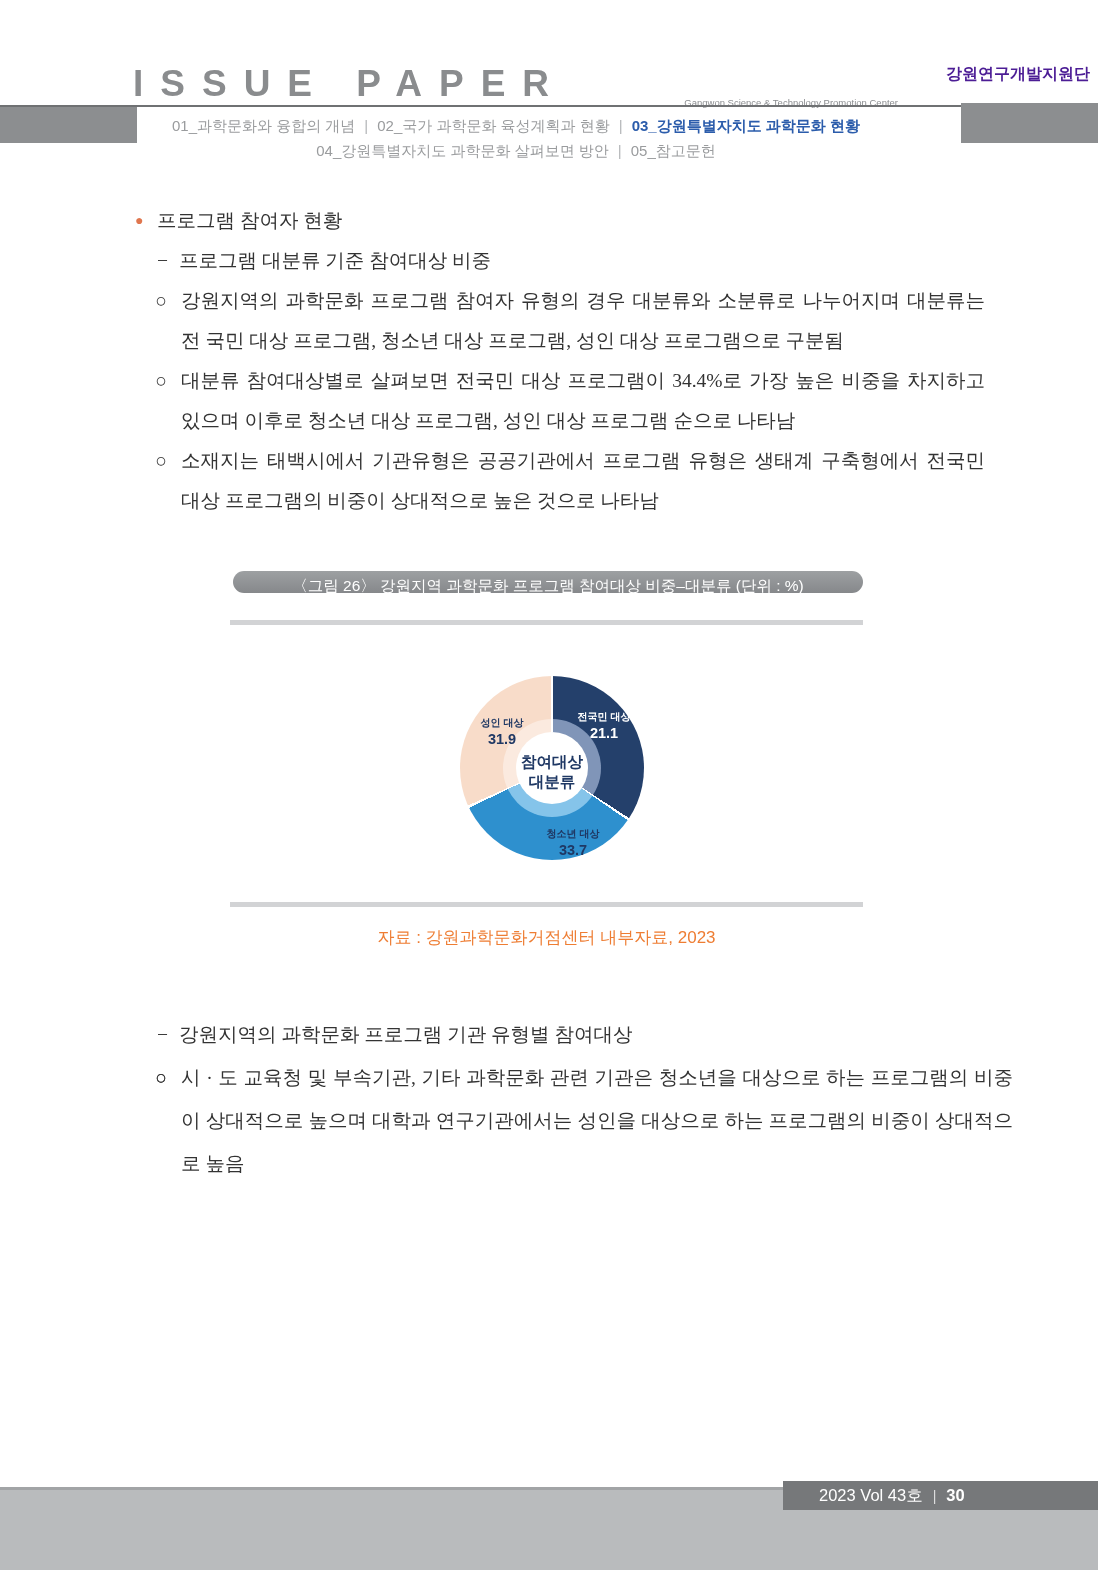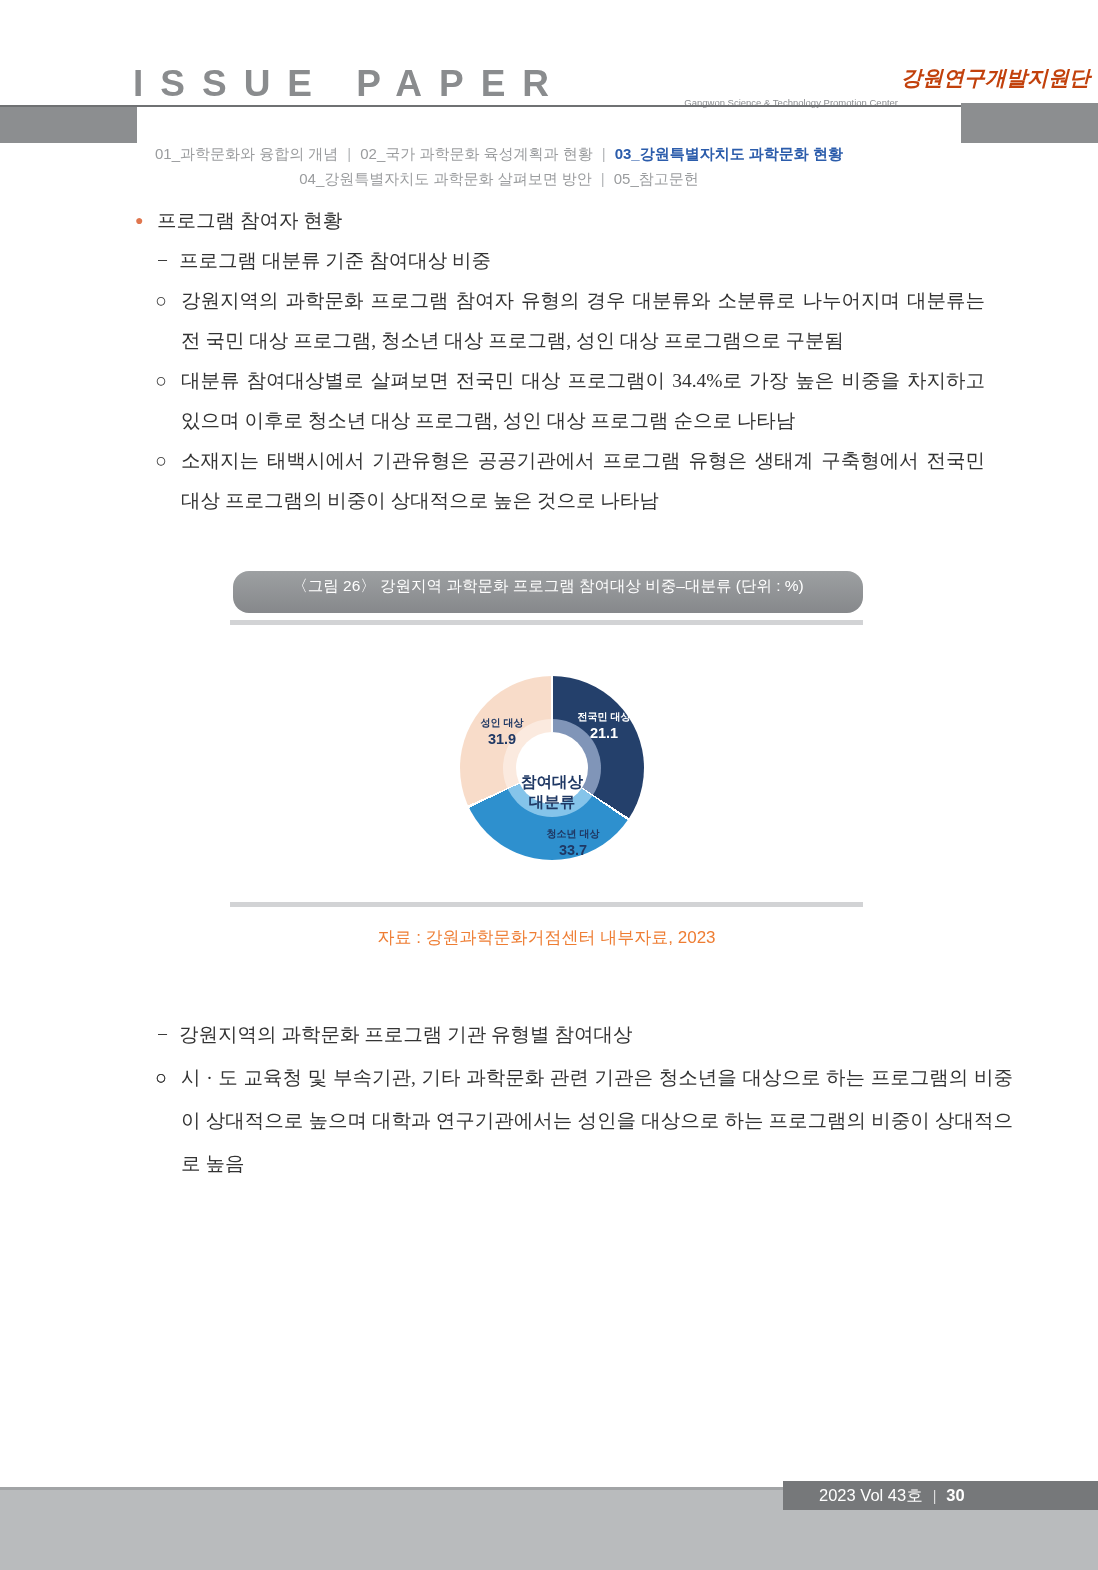--- a/index.html
+++ b/index.html
@@ -3,57 +3,57 @@
 <meta charset="utf-8">
 <style>
   html,body{margin:0;padding:0;background:#e8e8e8;}
   .page{position:relative;width:1098px;height:1570px;background:#ffffff;margin:0 auto;
         font-family:"Liberation Sans","DejaVu Sans",sans-serif;overflow:hidden;}
 
   
   .wordmark{position:absolute;left:133px;top:63px;font-size:37px;font-weight:600;
             letter-spacing:17px;color:#8a8c8e;white-space:nowrap;}
   .center-en{position:absolute;right:200px;top:97px;font-size:9.5px;color:#8b8d90;}
-  .brand{position:absolute;right:8px;top:64px;font-size:21px;font-weight:bold;color:#c2410c;font-style:italic;}
+  .brand{position:absolute;right:8px;top:64px;font-size:16px;font-weight:bold;color:#4c1d95;}
   .header-rule{position:absolute;left:0;top:105px;width:961px;height:2px;background:#6f7173;}
   .block-left{position:absolute;left:0;top:107px;width:137px;height:36px;background:#8c8e90;}
   .block-right{position:absolute;left:961px;top:103px;width:137px;height:40px;background:#8c8e90;}
-  .nav{position:absolute;left:137px;width:724px;text-align:center;color:#9a9c9e;
-       font-size:15px;white-space:nowrap;margin-top:28px;}
+  .nav{position:absolute;left:154px;width:724px;text-align:center;color:#9a9c9e;
+       font-size:15px;white-space:nowrap;}
   .nav-row1{top:117px;}
   .nav-row2{top:142px;}
   .nav .sep{margin:0 9px;color:#b4b6b8;}
   .nav .active{color:#2b5cab;font-weight:bold;}
 
   
   .sec{position:absolute;left:135px;color:#333333;text-align:justify;
        font-family:"Liberation Serif","DejaVu Serif",serif;}
   .sec1{top:201px;width:850px;font-size:19.5px;line-height:40px;}
   .sec2{top:1013px;width:878px;font-size:19.5px;line-height:43px;}
   .item{position:relative;}
   .item .marker{position:absolute;left:0;top:0;}
   .heading{padding-left:22px;}
   .heading .marker{color:#E0764E;font-size:14px;}
   .dash-item{margin-left:22px;padding-left:22px;}
   .circ-item{margin-left:20px;padding-left:26px;}
 
   
-  .fig-pill{position:absolute;left:233px;top:571px;width:630px;height:42px;border-radius:16px;
+  .fig-pill{position:absolute;left:233px;top:571px;width:630px;height:22px;border-radius:16px;
             background:linear-gradient(#9da0a2,#86888b);color:#ffffff;text-align:center;
             line-height:30px;font-size:15.5px;}
   .fig-divider{position:absolute;left:230px;width:633px;height:5px;background:#d2d3d5;}
   .fig-div-top{top:620px;}
   .fig-div-bottom{top:902px;}
   .donut{position:absolute;left:460px;top:676px;width:184px;height:184px;}
   .donut-outer{position:absolute;left:0;top:0;width:184px;height:184px;border-radius:50%;}
   .donut-inner{position:absolute;left:43px;top:43px;width:98px;height:98px;border-radius:50%;}
   .donut-hole{position:absolute;left:56px;top:56px;width:72px;height:72px;border-radius:50%;
               background:#ffffff;}
   .center-label{position:absolute;left:0;top:76px;width:184px;text-align:center;color:#1F3864;
-                font-weight:bold;font-size:15.5px;line-height:20px;margin-top:20px;}
+                font-weight:bold;font-size:15.5px;line-height:20px;}
   .slice-label{position:absolute;width:110px;text-align:center;line-height:16px;}
   .sl-name{font-size:10px;font-weight:bold;}
   .sl-val{font-size:14.5px;font-weight:bold;}
   .sl-nationwide{left:89px;top:33px;color:#ffffff;}
   .sl-adult{left:-13px;top:39px;color:#1F3864;}
   .sl-youth{left:58px;top:150px;color:#1F3864;}
   .source{position:absolute;left:230px;top:926px;width:633px;text-align:center;
           color:#EE7D33;font-size:17px;}
 
   

